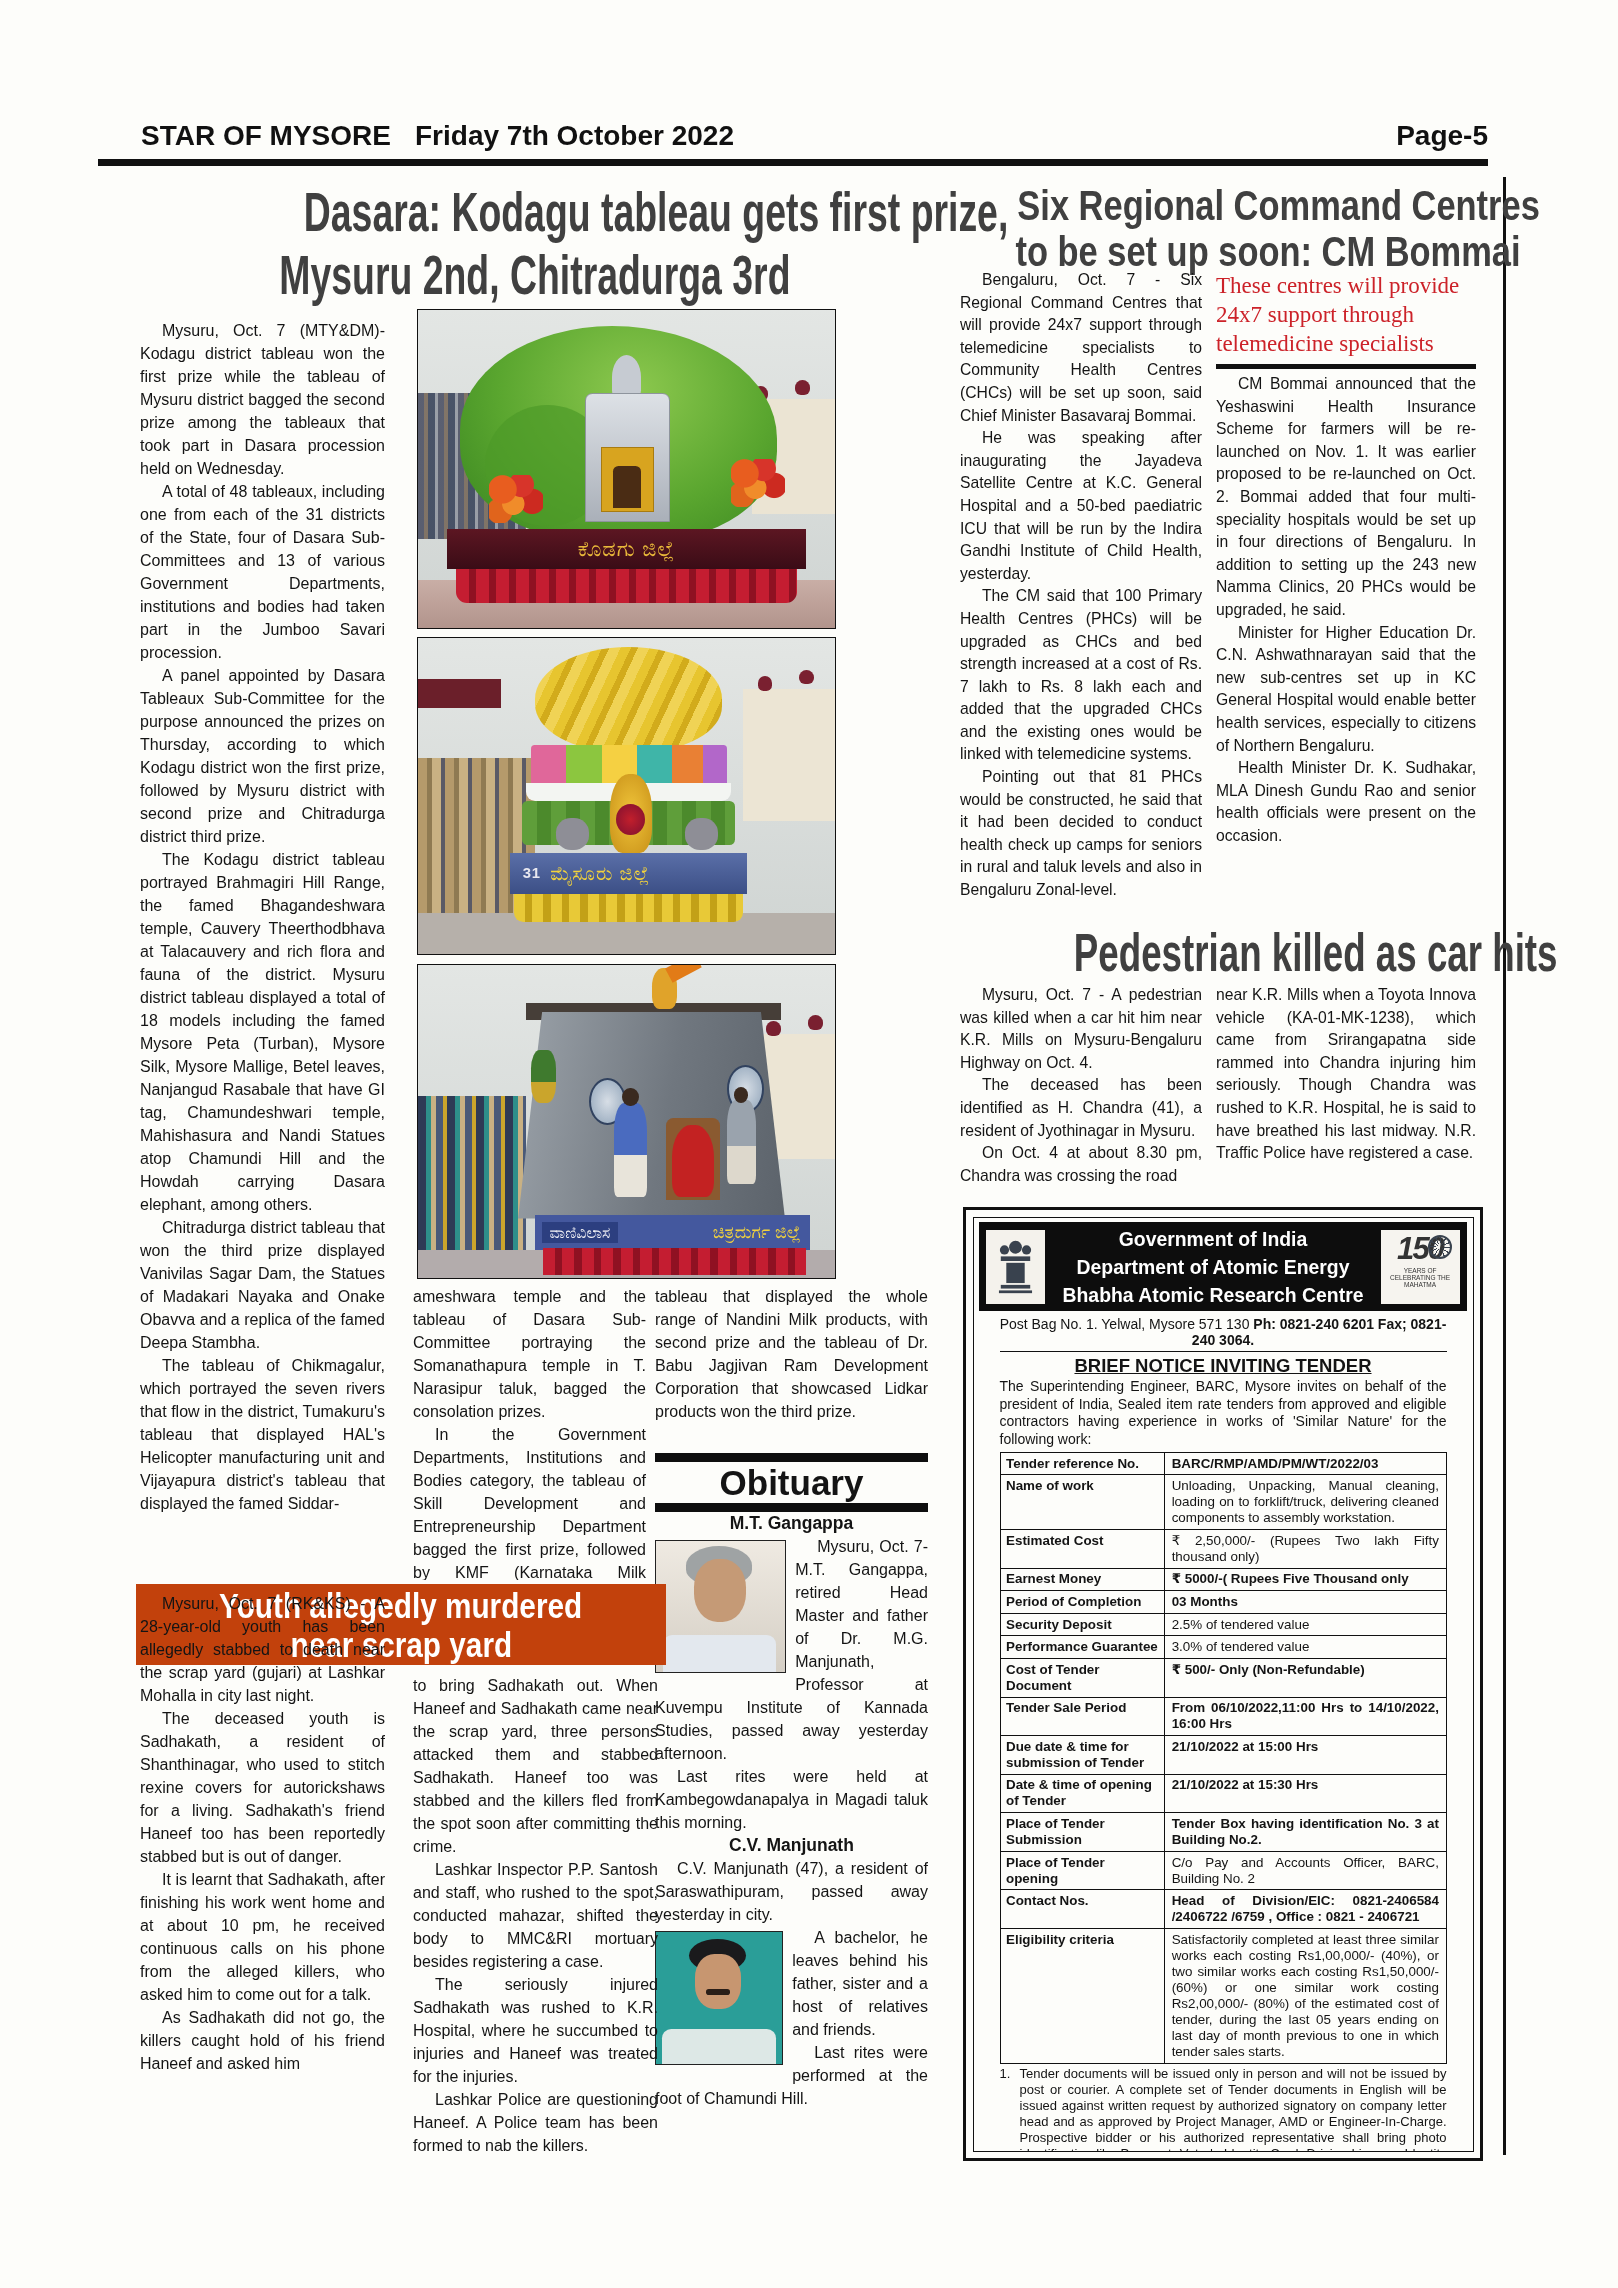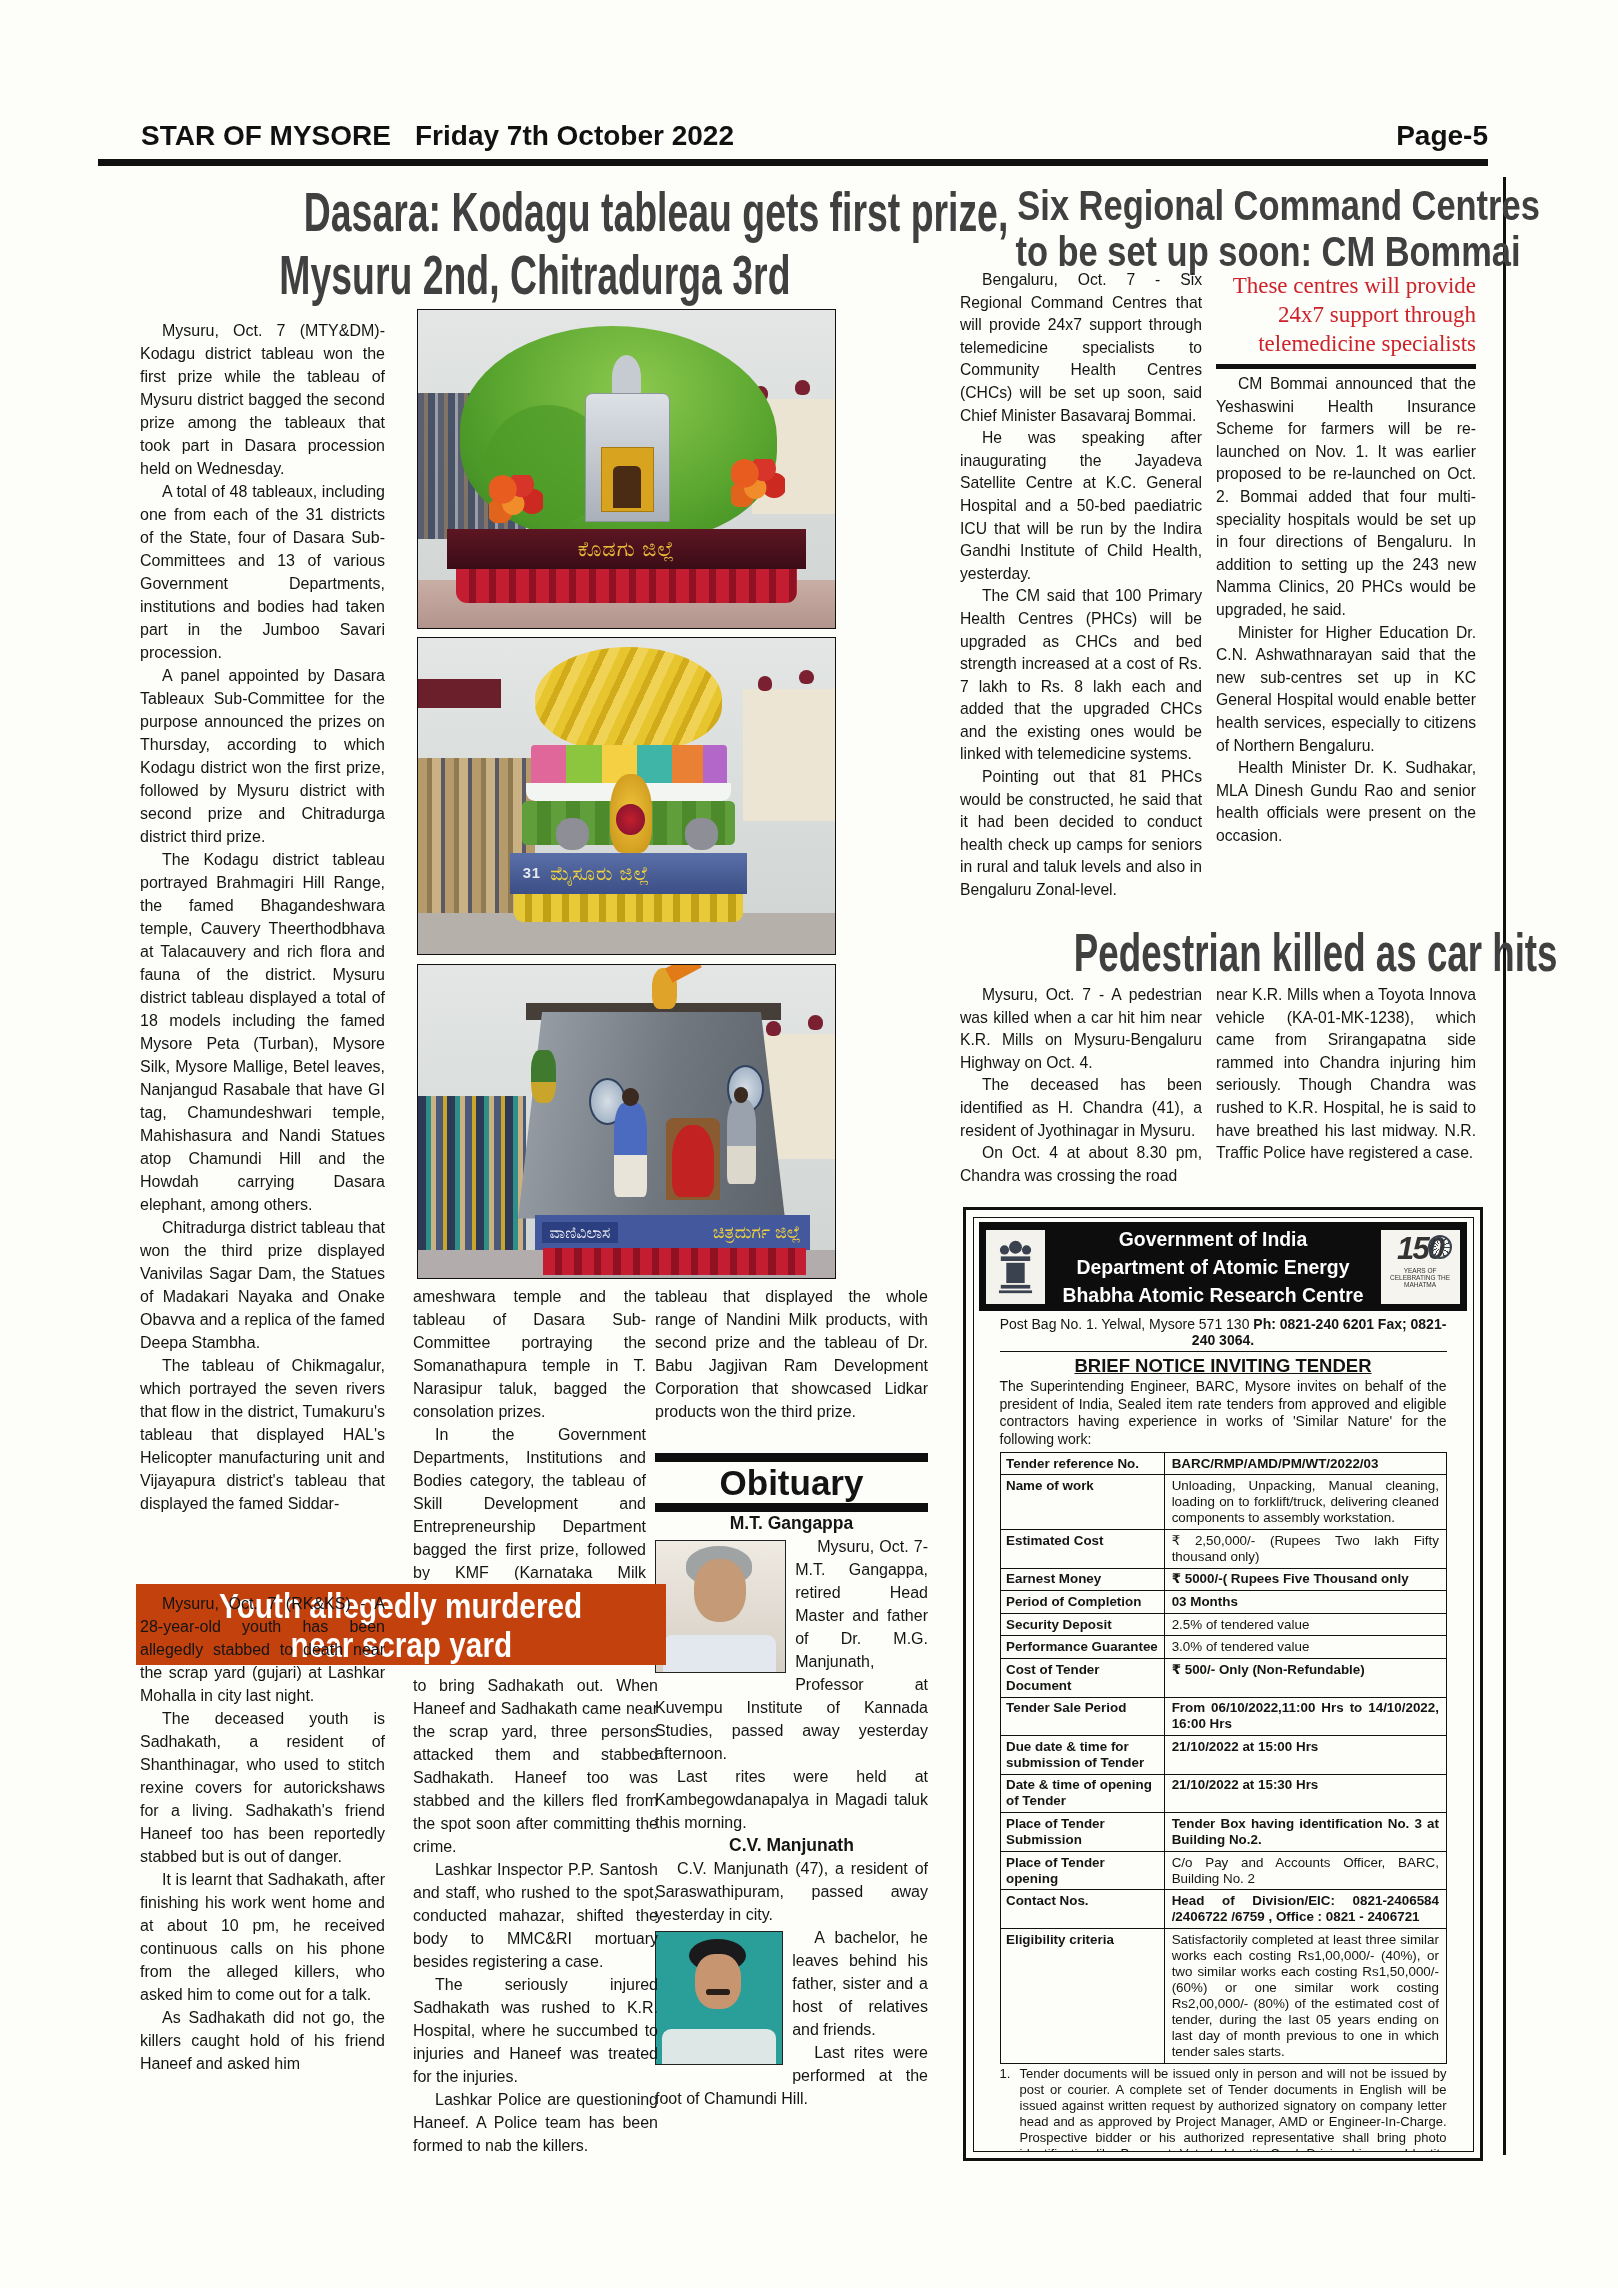--- a/index.html
+++ b/index.html
@@ -23,21 +23,21 @@
   #youth-box{left:136px;top:1584px;width:530px;height:81px;background:#c2410c;color:#fff;
              display:flex;flex-direction:column;align-items:center;justify-content:center;}
   #youth-box div{font-weight:bold;font-size:35px;line-height:39px;}
   
   .obit-bar{height:9.2px;background:#0e0e0e;}
   #obit-title{font-weight:bold;font-size:35px;text-align:center;line-height:41px;}
   .obit-name{font-weight:bold;font-size:17.5px;text-align:center;margin:5.5px 0 1.8px 0;text-indent:0 !important;}
   .obit-photo{float:left;border:1.8px solid #222;margin:4.6px 9.2px 1.8px 0;position:relative;overflow:hidden;}
   
   #pullquote{font-family:"Liberation Serif","DejaVu Serif",serif;color:#cc2229;
-             font-size:23px;line-height:29px;text-align:right;font-weight:normal;}
+             font-size:23px;line-height:29px;text-align:left;font-weight:normal;}
   #pullquote-rule{height:4.6px;background:#111;}
   
   .photo{left:417px;width:419px;border:1.8px solid #111;background:linear-gradient(#e3e6e4,#cfd4d2);
          overflow:hidden;box-sizing:border-box;position:absolute;}
   .shape{position:absolute;}
   .kn{font-size:21px;letter-spacing:0.9px;white-space:nowrap;overflow:hidden;}
   
   .p1-stands{left:0;top:26%;width:26%;height:46%;
      background:repeating-linear-gradient(90deg,#3a3f55 0 6.5px,#6b5a4a 6.5px 10px,#24304a 10px 16.6px,#8a8f9a 16.6px 20px);opacity:.8;}
   .p1-path{left:0;bottom:0;width:100%;height:15%;background:linear-gradient(#c9aea6,#b2948c);}

